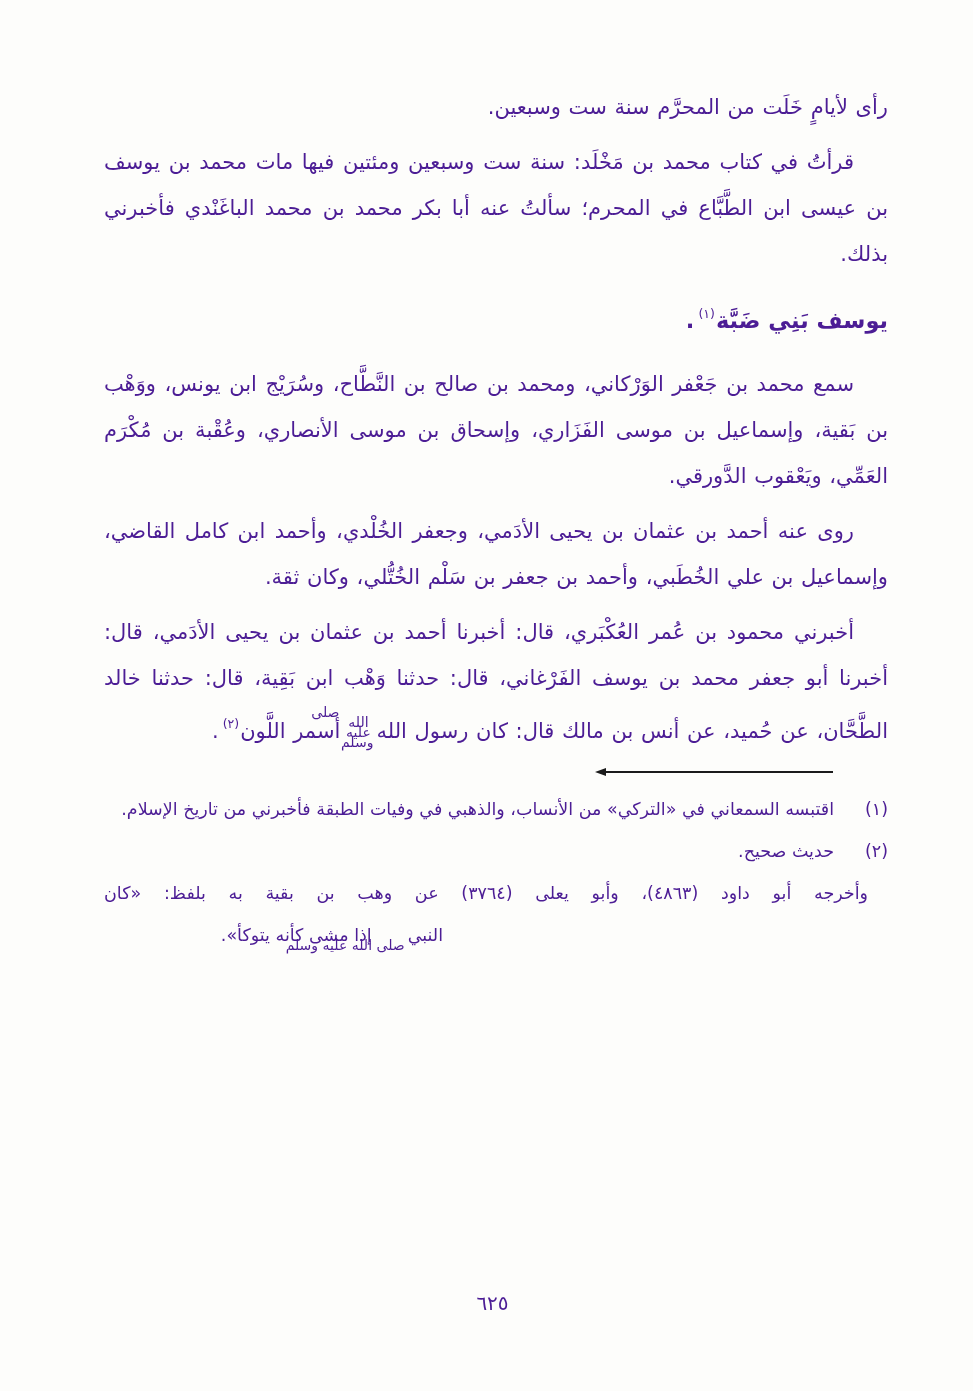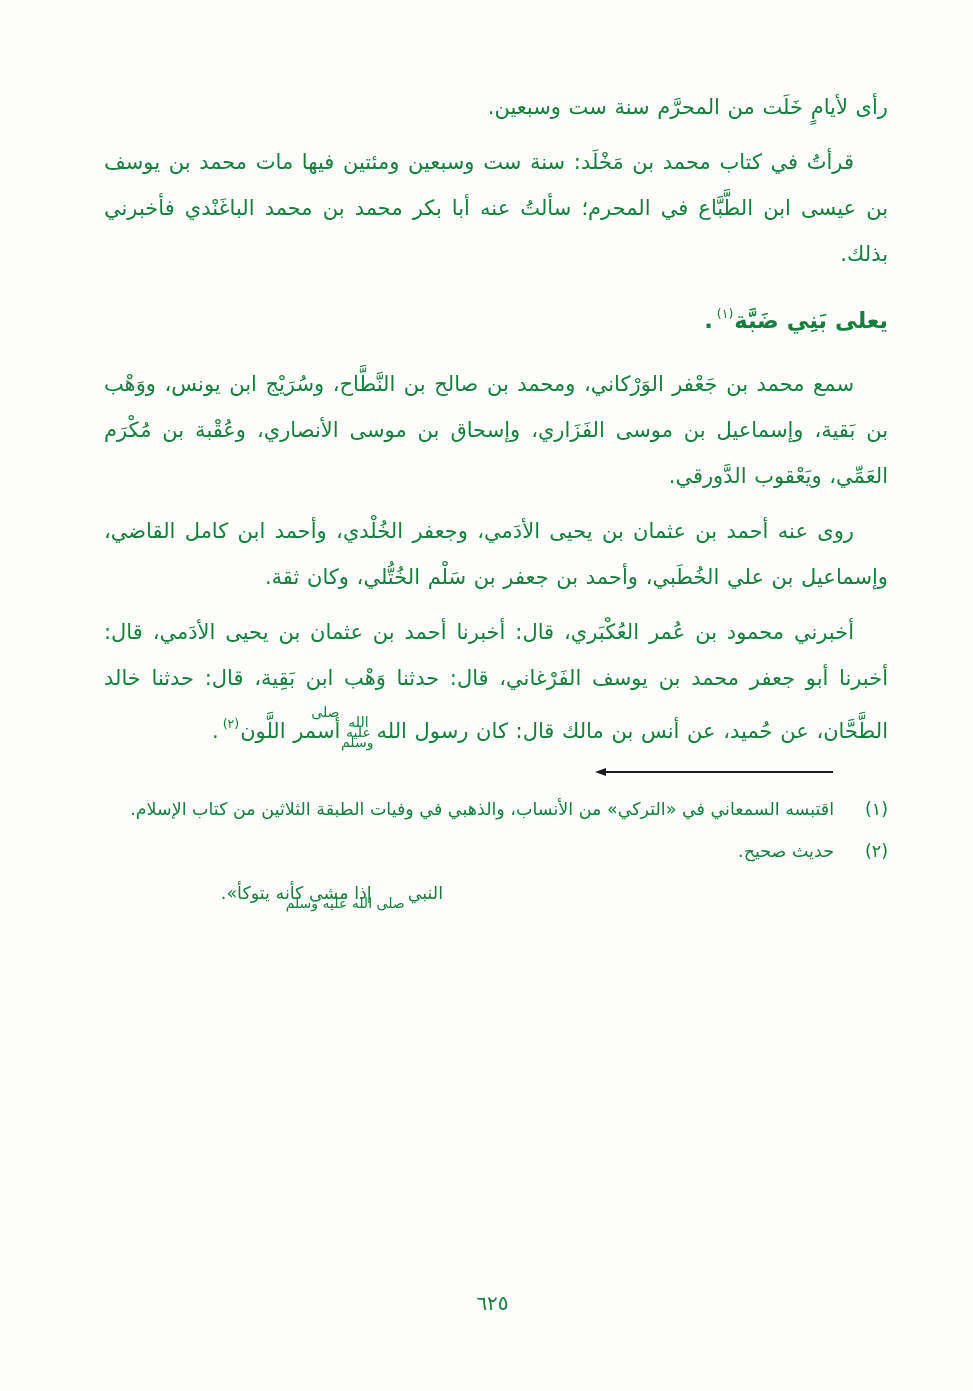--- a/index.html
+++ b/index.html
@@ -2,21 +2,21 @@
 <html lang="ar" dir="rtl"><head>
 <meta charset="utf-8">
 <style>
   * { box-sizing: border-box; margin: 0; padding: 0; }
   html, body { background: #ffffff; }
   .page {
     position: relative;
     width: 973px;
     height: 1391px;
     background: #fdfdfb;
-    color: #15803d;
+    color: #4c1d95;
     font-family: "DejaVu Sans", sans-serif;
     direction: rtl;
     overflow: hidden;
     margin: 0 auto;
   }
   .text-column {
     position: absolute;
     top: 84px;
     right: 85px;
     width: 784px;
@@ -99,47 +99,48 @@
 <body>
 
 <div class="page">
   <div class="text-column">
 
     <div class="para">رأى لأيامٍ خَلَت من المحرَّم سنة ست وسبعين.</div>
 
     <div class="para indent">قرأتُ في كتاب محمد بن مَخْلَد: سنة ست وسبعين ومئتين فيها مات محمد بن يوسف بن عيسى ابن الطَّبَّاع في المحرم؛ سألتُ عنه أبا بكر محمد بن محمد الباغَنْدي فأخبرني بذلك.</div>
 
     <div class="heading">
-      <div class="h-line2"><span>يعلى بَنِي ضَبَّة</span><sup class="ref">(١)</sup><span class="period">.</span></div>
+      <div class="h-line2"><span>يوسف بَنِي ضَبَّة</span><sup class="ref">(١)</sup><span class="period">.</span></div>
     </div>
 
     <div class="para indent">سمع محمد بن جَعْفر الوَرْكاني، ومحمد بن صالح بن النَّطَّاح، وسُرَيْج ابن يونس، ووَهْب بن بَقية، وإسماعيل بن موسى الفَزَاري، وإسحاق بن موسى الأنصاري، وعُقْبة بن مُكْرَم العَمِّي، ويَعْقوب الدَّورقي.</div>
 
     <div class="para indent">روى عنه أحمد بن عثمان بن يحيى الأدَمي، وجعفر الخُلْدي، وأحمد ابن كامل القاضي، وإسماعيل بن علي الخُطَبي، وأحمد بن جعفر بن سَلْم الخُتُّلي، وكان ثقة.</div>
 
     <div class="para indent"><span>أخبرني محمود بن عُمر العُكْبَري، قال: أخبرنا أحمد بن عثمان بن يحيى الأدَمي، قال: أخبرنا أبو جعفر محمد بن يوسف الفَرْغاني، قال: حدثنا وَهْب ابن بَقِية، قال: حدثنا خالد الطَّحَّان، عن حُميد، عن أنس بن مالك قال: كان رسول الله</span><span class="saw">صلى الله عليه وسلم</span><span>أسمر اللَّون</span><sup class="ref">(٢)</sup><span class="period">.</span></div>
 
     <div class="fn-sep-row">
       <span class="fn-sep-arrow"></span>
       <span class="fn-sep-line"></span>
     </div>
 
     <div class="footnotes">
 
       <div class="fn-row">
         <div class="fn-marker">(١)</div>
-        <div class="fn-text">اقتبسه السمعاني في «التركي» من الأنساب، والذهبي في وفيات الطبقة الثلاثين من كتاب الإسلام.</div>
+        <div class="fn-text">اقتبسه السمعاني في «التركي» من الأنساب، والذهبي في وفيات الطبقة فأخبرني من تاريخ الإسلام.</div>
       </div>
 
       <div class="fn-row">
         <div class="fn-marker">(٢)</div>
         <div class="fn-text">حديث صحيح.</div>
       </div>
 
 
+      <div class="fn-sub stretch">وأخرجه أبو داود (٤٨٦٣)، وأبو يعلى (٣٧٦٤) عن وهب بن بقية به بلفظ: «كان</div>
 
       <div class="fn-sub quote-tail"><span>النبي</span><span class="saw">صلى الله عليه وسلم</span><span>إذا مشى كأنه يتوكأ».</span></div>
 
 
     </div>
   </div>
 
   <div class="page-number">٦٢٥</div>
 </div>
 

